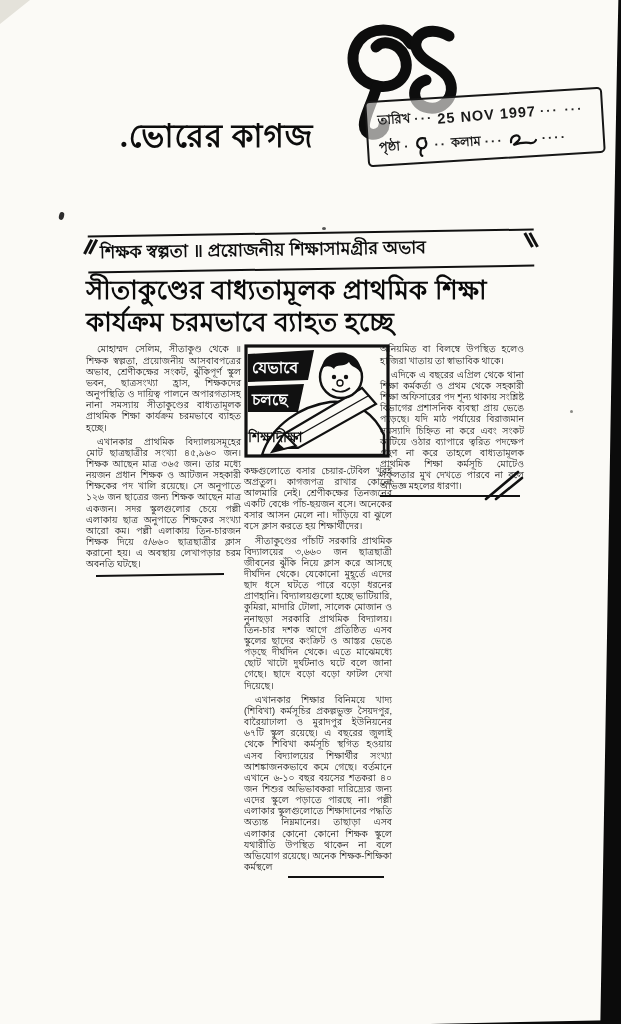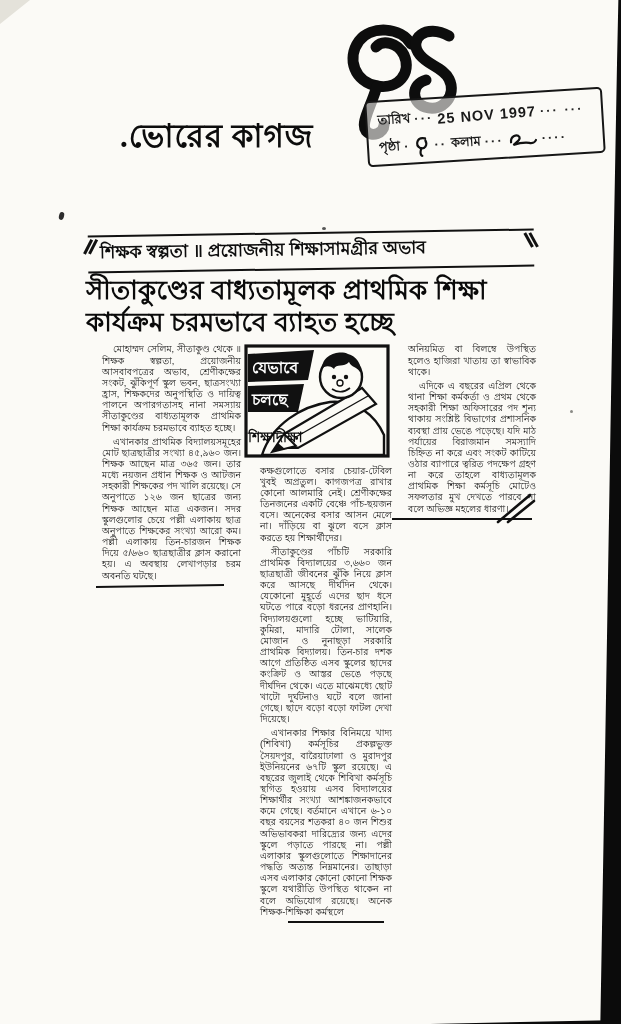--- a/index.html
+++ b/index.html
@@ -63,25 +63,25 @@
   .slash-l1{left:-8px;top:8px;transform:rotate(-62deg);}
   .slash-l2{left:-3px;top:8px;transform:rotate(-62deg);}
   .slash-r1{right:-8px;top:8px;transform:rotate(62deg);}
   .slash-r2{right:-3px;top:8px;transform:rotate(62deg);}
   .headline{
     margin:5px 0 0 2px;font-size:26px;line-height:1.22;font-weight:bold;color:#0a0a0a;
     font-family:"Liberation Sans","DejaVu Sans",sans-serif;letter-spacing:.2px;
   }
   .cols{position:relative;margin-top:6px;height:600px;}
   .col{position:absolute;top:0;font-size:9.3px;line-height:1.2;text-align:justify;color:#161616;}
-  .col p{margin:0 0 3px 16px;}
+  .col p{margin:0 0 3px 0;}
   .col p.ind{text-indent:11px;}
   .col1{left:2px;width:155px;}
   .col2{left:160px;width:148px;}
-  .col3{left:308px;width:144px;}
+  .col3{left:296px;width:144px;font-family:Liberation Serif, serif;}
   .cont-line{height:2px;background:#111;margin-top:1px;}
   .cont-line.c1{width:128px;margin-left:10px;transform:rotate(-1deg);}
   .cont-line.c2{width:96px;margin-left:44px;}
   .end-rule{position:relative;height:2px;background:#111;width:140px;margin-top:3px;}
   .end-rule svg{position:absolute;right:-6px;top:-28px;}
   .illus{width:146px;height:114px;margin:0 0 4px 0;}
 </style>
 </head>
 <body>
 

